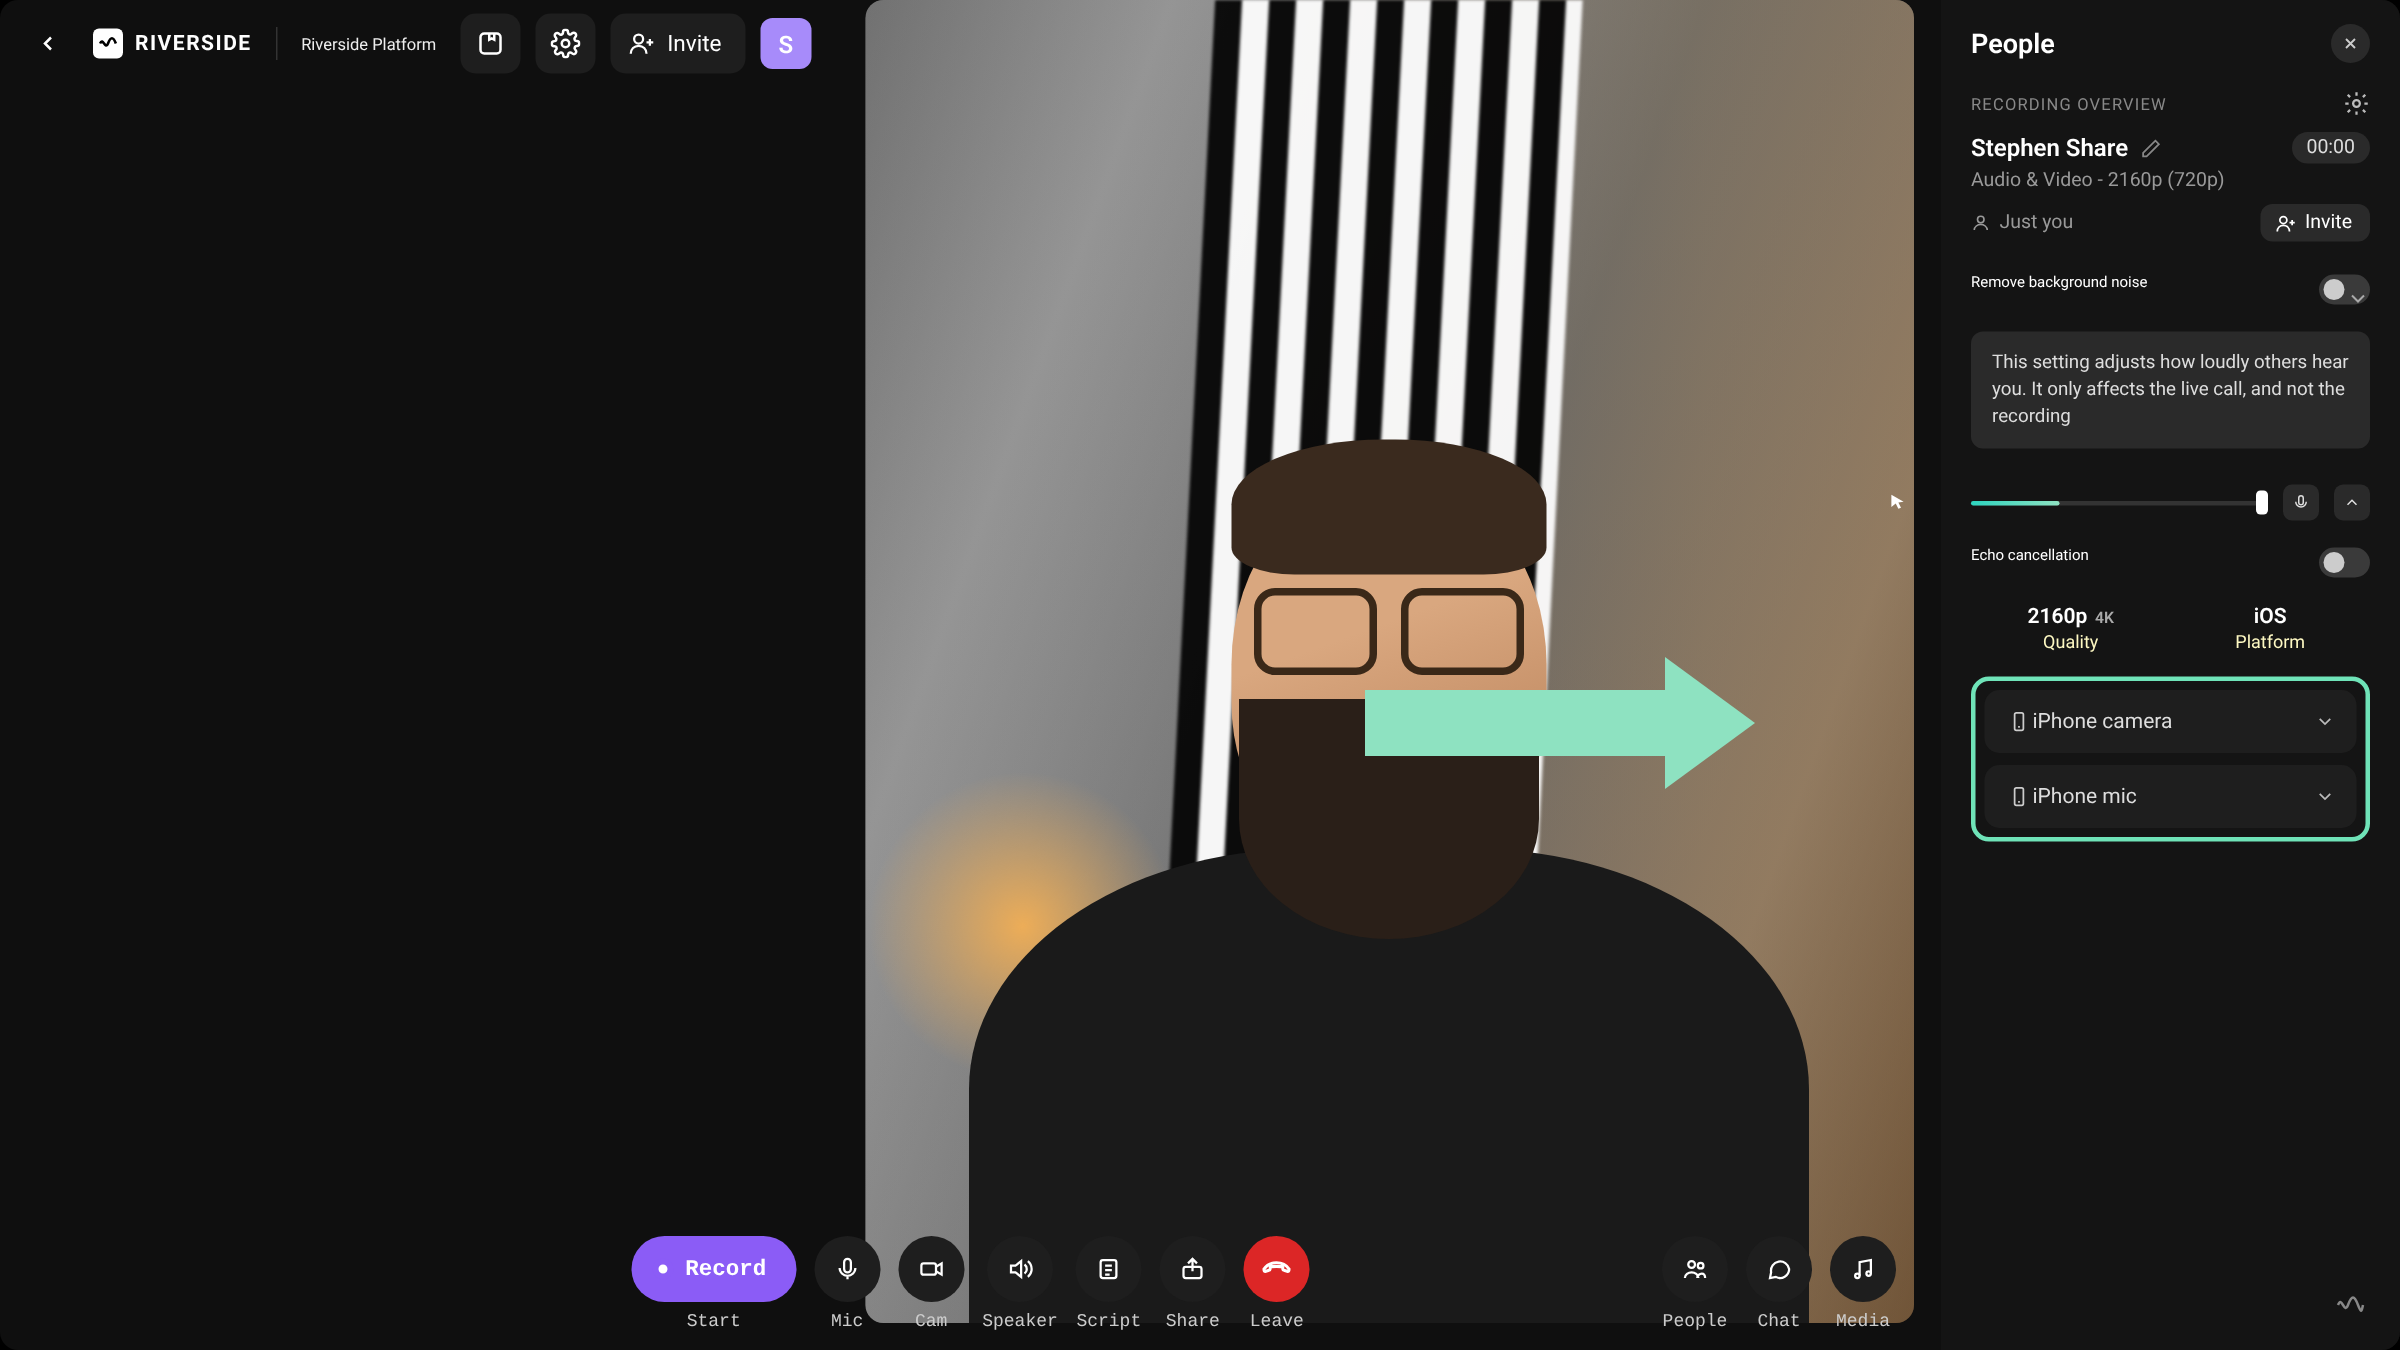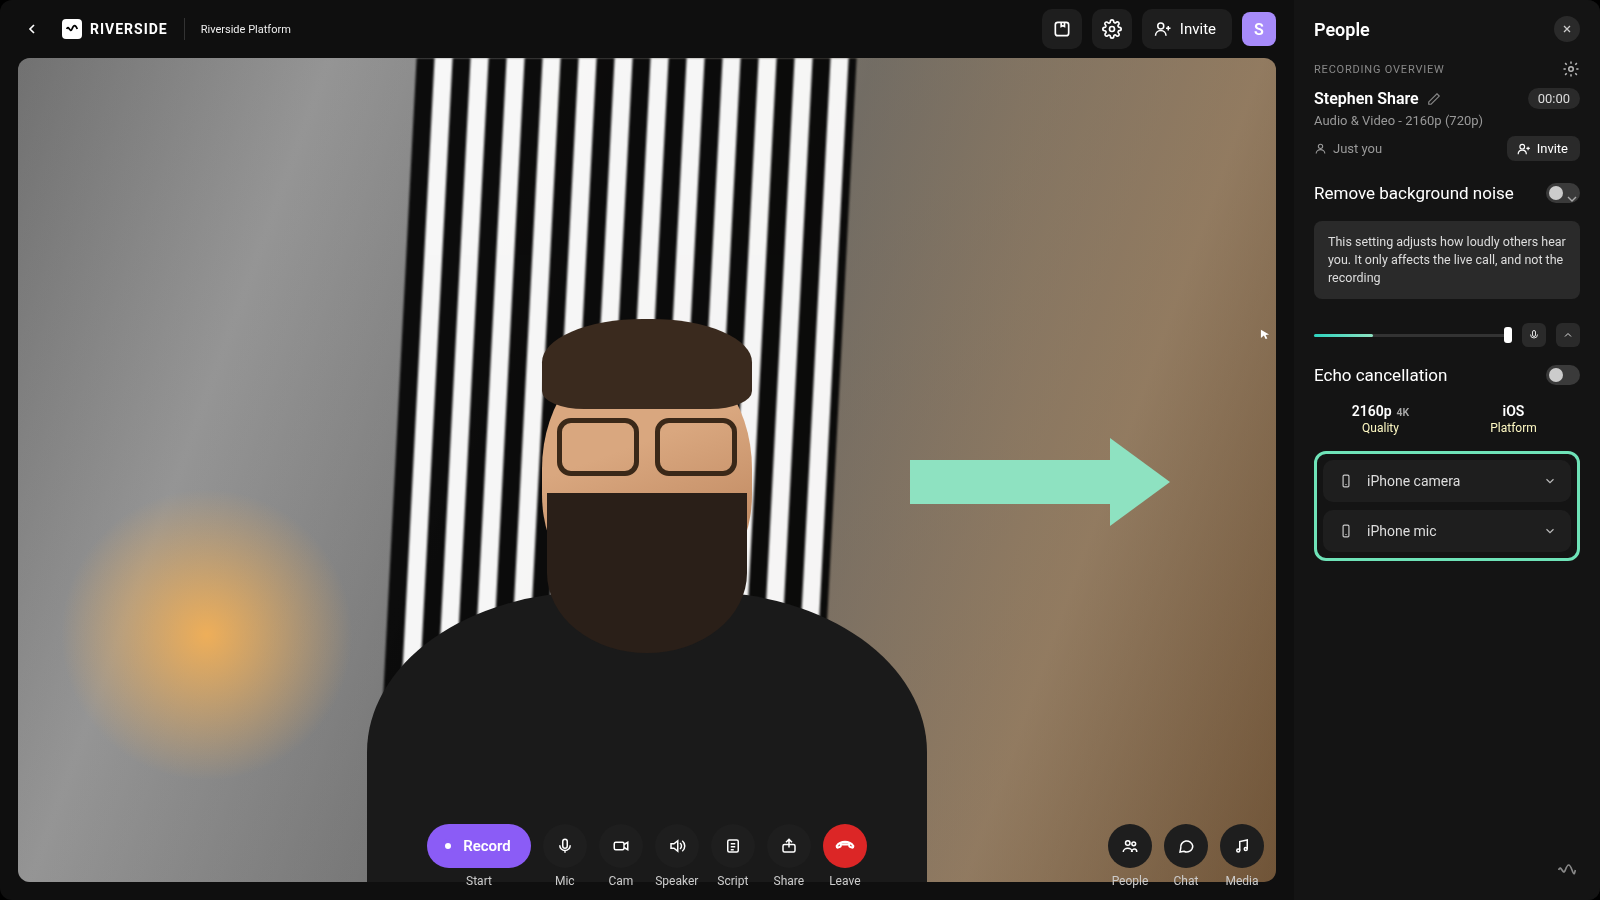--- a/index.html
+++ b/index.html
@@ -1,18 +1,18 @@
 <!DOCTYPE html>
 <html><head>
 <meta charset="utf-8">
 <style>
 * { margin:0; padding:0; box-sizing:border-box; }
 body { font-family:-apple-system,BlinkMacSystemFont,"Segoe UI",Roboto,sans-serif; background:#000; color:#fff; width:1600px; height:900px; overflow:hidden; position:relative; }
 .app { display:flex; width:100%; height:100%; border-radius:12px; overflow:hidden; background:#0f0f0f; }
-.main { flex:1; display:flex; flex-direction:column; position:relative; }
+.main { flex:1; display:flex; flex-direction:row; position:relative; }
 .topbar { height:58px; display:flex; align-items:center; padding:0 18px; gap:16px; }
 .back-btn { width:28px; height:28px; display:flex; align-items:center; justify-content:center; cursor:pointer; color:#fff; }
 .logo { display:flex; align-items:center; gap:8px; }
 .logo-mark { width:20px; height:20px; background:#fff; border-radius:4px; display:flex; align-items:center; justify-content:center; }
 .logo-mark svg path{ stroke:#000; }
 .logo-text { font-weight:700; font-size:14px; letter-spacing:1px; }
 .divider { width:1px; height:22px; background:#333; }
 .platform { font-size:11px; color:#eee; }
 .topbar-right { margin-left:auto; display:flex; align-items:center; gap:10px; }
 .icon-btn { width:40px; height:40px; border-radius:10px; background:#1e1e1e; display:flex; align-items:center; justify-content:center; cursor:pointer; color:#fff; }
@@ -29,21 +29,21 @@
 .head { position:absolute; left:50%; top:18%; transform:translateX(-50%); width:210px; height:260px; background:linear-gradient(160deg,#d9a77f 40%,#b37a52 100%); border-radius:48% 48% 42% 42%; }
 .beard { position:absolute; left:50%; top:42%; transform:translateX(-50%); width:200px; height:160px; background:#2a1f18; border-radius:0 0 50% 50%; }
 .hair { position:absolute; left:50%; top:14%; transform:translateX(-50%); width:210px; height:90px; background:#3a2a1e; border-radius:48% 48% 20% 20%; }
 .glasses { position:absolute; left:50%; top:30%; transform:translateX(-50%); width:180px; height:50px; }
 .glasses::before,.glasses::after { content:""; position:absolute; width:72px; height:48px; border:5px solid #3a2818; border-radius:14px; top:0; }
 .glasses::before{ left:0; } .glasses::after{ right:0; }
 .torso { position:absolute; left:50%; top:58%; transform:translateX(-50%); width:560px; height:400px; background:#1a1a1a; border-radius:40% 40% 10% 10%; }
 .arrow { position:absolute; left:910px; top:460px; z-index:5; }
 .arrow-body { width:200px; height:44px; background:#8ee2c1; }
 .arrow-head { position:absolute; right:-60px; top:-22px; width:0; height:0; border-top:44px solid transparent; border-bottom:44px solid transparent; border-left:60px solid #8ee2c1; }
-.bottombar { position:absolute; left:0; right:0; bottom:12px; display:flex; align-items:center; justify-content:center; gap:12px; pointer-events:none; }
+.bottombar { position:absolute; left:0; right:0; bottom:12px; display:flex; align-items:center; justify-content:center; gap:12px; pointer-events:none;font-family:Liberation Mono, monospace; }
 .bb-group { display:flex; gap:12px; pointer-events:auto; }
 .bb-right { position:absolute; right:30px; display:flex; gap:12px; pointer-events:auto; }
 .bb-btn { display:flex; flex-direction:column; align-items:center; gap:6px; }
 .bb-circle { width:44px; height:44px; border-radius:50%; background:#1e1e1e; display:flex; align-items:center; justify-content:center; cursor:pointer; color:#fff; }
 .bb-label { font-size:12px; color:#ccc; }
 .record-btn { height:44px; padding:0 20px 0 14px; border-radius:22px; background:#8b5cf6; display:flex; align-items:center; gap:8px; cursor:pointer; font-weight:600; font-size:15px; }
 .record-dot { width:14px; height:14px; border-radius:50%; background:#fff; border:4px solid #8b5cf6; box-shadow:0 0 0 2px #fff inset; }
 .leave-circle { background:#dc2626; }
 
 .sidebar { width:306px; background:#141414; display:flex; flex-direction:column; padding:16px 20px 20px; position:relative; }
@@ -53,40 +53,40 @@
 .overview-head { display:flex; justify-content:space-between; align-items:center; font-size:11px; letter-spacing:.8px; color:#888; margin-bottom:10px; }
 .overview-head .gear { color:#bbb; cursor:pointer; }
 .name-row { display:flex; align-items:center; justify-content:space-between; margin-bottom:4px; }
 .name { font-size:16px; font-weight:600; display:flex; align-items:center; gap:8px; }
 .edit-pencil { color:#888; cursor:pointer; }
 .timer-pill { padding:3px 10px; border-radius:12px; background:#2a2a2a; font-size:13px; color:#ddd; }
 .sub-line { font-size:13px; color:#999; margin-bottom:8px; }
 .just-row { display:flex; justify-content:space-between; align-items:center; margin-bottom:22px; }
 .just-you { font-size:13px; color:#999; display:flex; align-items:center; gap:6px; }
 .invite-small { padding:5px 12px 5px 10px; border-radius:8px; background:#2a2a2a; font-size:13px; display:flex; align-items:center; gap:6px; cursor:pointer; }
-.toggle-row { display:flex; justify-content:space-between; align-items:flex-end; font-size:17px; margin-bottom:18px; }
+.toggle-row { display:flex; justify-content:space-between; align-items:flex-start; font-size:10px; margin-bottom:18px; }
 .toggle { width:34px; height:20px; border-radius:10px; background:#3a3a3a; position:relative; cursor:pointer; }
 .toggle::after { content:""; position:absolute; width:14px; height:14px; border-radius:50%; background:#ccc; top:3px; left:3px; }
 .tooltip-box { background:#2a2a2a; border-radius:8px; padding:12px 14px; font-size:12.5px; line-height:1.45; color:#ddd; position:relative; margin-bottom:10px; }
 .tooltip-row { position:relative; display:flex; align-items:center; margin-bottom:14px; }
 .chev-row { position:absolute; right:0; top:-30px; color:#aaa; cursor:pointer; }
 .slider-row { display:flex; align-items:center; gap:10px; margin-bottom:18px; }
 .slider-track { flex:1; height:3px; background:#333; border-radius:2px; position:relative; }
 .slider-fill { position:absolute; left:0; top:0; height:100%; width:30%; background:linear-gradient(90deg,#2dd4bf,#8ee2c1); border-radius:2px; }
 .slider-thumb { position:absolute; right:0; top:50%; transform:translate(0,-50%); width:8px; height:16px; background:#fff; border-radius:3px; }
 .mini-icon { width:24px; height:24px; border-radius:6px; background:#2a2a2a; display:flex; align-items:center; justify-content:center; color:#ddd; cursor:pointer; font-size:12px; }
 .cursor-dot { position:absolute; left:1258px; top:328px; width:14px; height:14px; pointer-events:none; z-index:20; }
 .cursor-dot svg { width:14px; height:14px; }
 .two-col { display:flex; margin-bottom:16px; }
 .col { flex:1; text-align:center; }
 .col-top { font-size:14px; font-weight:600; display:flex; justify-content:center; align-items:baseline; gap:5px; }
 .badge-4k { font-size:10.5px; color:#aaa; }
 .col-sub { font-size:12px; color:#fef9c3; margin-top:2px; }
 .device-box { border:3px solid #6fe3b8; border-radius:12px; padding:6px; margin-bottom:14px; }
-.device-row { display:flex; align-items:center; gap:12px; padding:12px 14px; background:#1e1e1e; border-radius:10px; cursor:pointer; margin-bottom:8px; color:#ddd; font-size:14px; }
+.device-row { display:flex; align-items:center; padding:12px 14px; background:#1e1e1e; border-radius:10px; cursor:pointer; margin-bottom:8px; color:#ddd; font-size:14px; }
 .device-row:last-child { margin-bottom:0; }
 .device-icon { width:18px; display:flex; justify-content:center; color:#ccc; }
 .device-label { flex:1; white-space:nowrap; overflow:hidden; text-overflow:ellipsis; }
 .chev { color:#bbb; }
 .wave-icon { position:absolute; right:20px; bottom:20px; color:#888; }
 svg { display:block; }
 </style>
 </head>
 <body>
 

